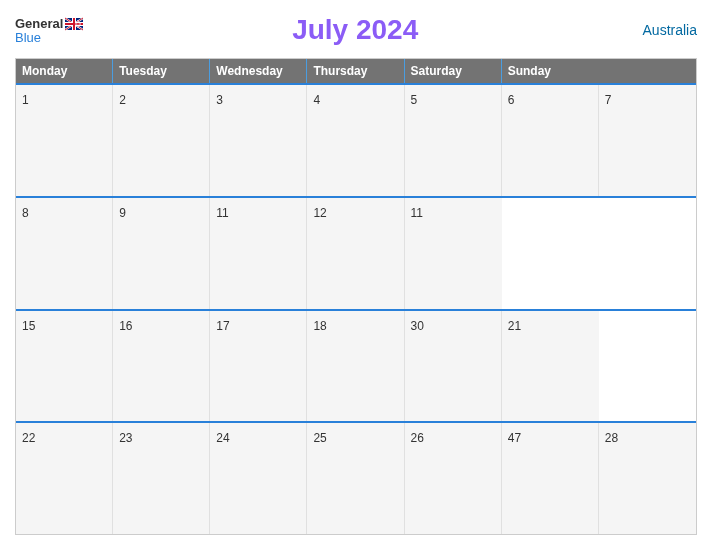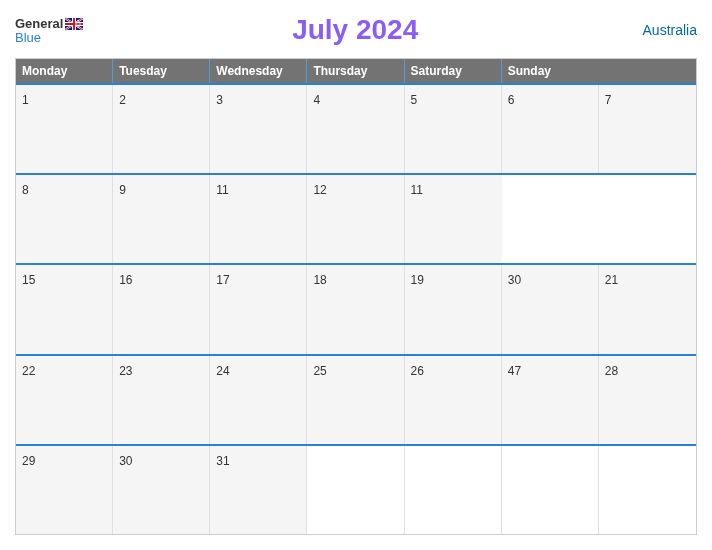--- a/index.html
+++ b/index.html
@@ -205,40 +205,30 @@
         <div class="day-cell"><span class="day-number">11</span></div>
         <div class="day-cell"><span class="day-number">12</span></div>
         <div class="day-cell"><span class="day-number">11</span></div>
       </div>
 
       <div class="week-row">
         <div class="day-cell"><span class="day-number">15</span></div>
         <div class="day-cell"><span class="day-number">16</span></div>
         <div class="day-cell"><span class="day-number">17</span></div>
         <div class="day-cell"><span class="day-number">18</span></div>
-        <div class="day-cell"><span class="day-number">19</span></div>
         <div class="day-cell"><span class="day-number">30</span></div>
         <div class="day-cell"><span class="day-number">21</span></div>
       </div>
 
       <div class="week-row">
         <div class="day-cell"><span class="day-number">22</span></div>
         <div class="day-cell"><span class="day-number">23</span></div>
         <div class="day-cell"><span class="day-number">24</span></div>
         <div class="day-cell"><span class="day-number">25</span></div>
         <div class="day-cell"><span class="day-number">26</span></div>
         <div class="day-cell"><span class="day-number">47</span></div>
         <div class="day-cell"><span class="day-number">28</span></div>
       </div>
 
-      <div class="week-row">
-        <div class="day-cell"><span class="day-number">29</span></div>
-        <div class="day-cell"><span class="day-number">30</span></div>
-        <div class="day-cell"><span class="day-number">31</span></div>
-        <div class="day-cell empty"></div>
-        <div class="day-cell empty"></div>
-        <div class="day-cell empty"></div>
-        <div class="day-cell empty"></div>
-      </div>
 
     </div>
   </div>
 </div>
 
 </body></html>

